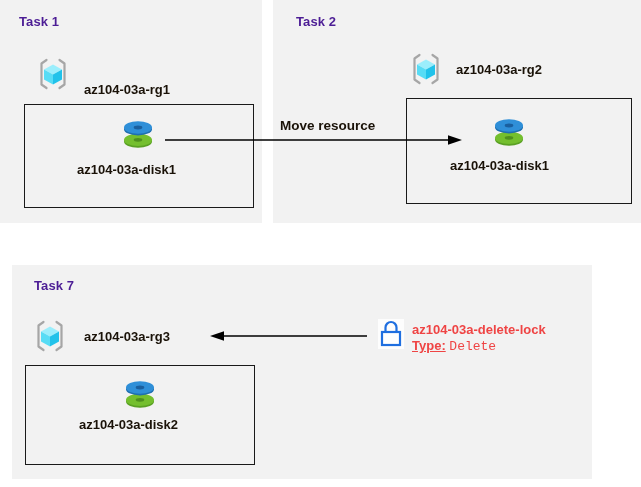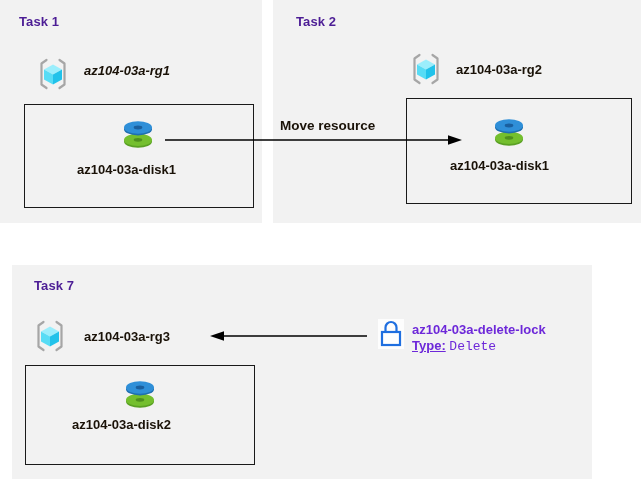--- a/index.html
+++ b/index.html
@@ -79,21 +79,21 @@
     font-weight: bold;
     font-size: 13.5px;
     color: #1a1208;
     white-space: nowrap;
   }
 
   .lock-text {
     position: absolute;
     white-space: nowrap;
     font-size: 13px;
-    color: #6d28d9;
+    color: #ef4444;
   }
   .lock-text .lk-name { font-weight: bold; display:block; line-height: 16px;}
   .lock-text .lk-type { display:block; line-height: 16px;}
   .lock-text .lk-type b { font-weight: bold; text-decoration: underline; }
   .lock-text .lk-type span.val { font-weight: normal; font-family: Liberation Mono, monospace; }
 </style>
 </head>
 <body>
 
 <div class="panel" style="left:0px; top:0px; width:262px; height:223px;"></div>
@@ -107,21 +107,21 @@
 
     <path d="M23.5 3 L28.5 6.5 L28.5 27.5 L23.5 31" fill="none" stroke="#a6a6a6" stroke-width="2.2" stroke-linecap="round" stroke-linejoin="round"></path>
 
     <path d="M17 7.5 L26 12.5 L17 17.5 L8 12.5 Z" fill="#9beefc"></path>
 
     <path d="M8 12.5 L17 17.5 L17 27.5 L8 22.5 Z" fill="#57dcf5"></path>
 
     <path d="M26 12.5 L26 22.5 L17 27.5 L17 17.5 Z" fill="#21c2ea"></path>
   </svg>
 </div>
-<div class="label" style="left:84px; top:63px;font-style:italic;">az104-03a-rg1</div>
+<div class="label" style="left:84px; top:82px;">az104-03a-rg1</div>
 
 <div class="inner-box" style="left:24px; top:104px; width:230px; height:104px;"></div>
 
 <div class="disk-icon" style="left:118px; top:114px;">
   <svg viewBox="0 0 40 40" width="40" height="40" aria-hidden="true">
 
     <ellipse cx="20" cy="27.5" rx="14" ry="6.2" fill="#5aa024"></ellipse>
     <ellipse cx="20" cy="25.8" rx="14" ry="6.2" fill="#74bf2e"></ellipse>
     <ellipse cx="20" cy="25.8" rx="4.3" ry="1.9" fill="#4e8f1e"></ellipse>
 
@@ -189,21 +189,21 @@
 <div class="disk-icon" style="left:120px; top:374px;">
   <svg viewBox="0 0 40 40" width="40" height="40" aria-hidden="true">
     <ellipse cx="20" cy="27.5" rx="14" ry="6.2" fill="#5aa024"></ellipse>
     <ellipse cx="20" cy="25.8" rx="14" ry="6.2" fill="#74bf2e"></ellipse>
     <ellipse cx="20" cy="25.8" rx="4.3" ry="1.9" fill="#4e8f1e"></ellipse>
     <ellipse cx="20" cy="15.2" rx="14" ry="6.2" fill="#1f6fb0"></ellipse>
     <ellipse cx="20" cy="13.5" rx="14" ry="6.2" fill="#2f8fd8"></ellipse>
     <ellipse cx="20" cy="13.5" rx="4.3" ry="1.9" fill="#1a5f9e"></ellipse>
   </svg>
 </div>
-<div class="label" style="left:72px; top:417px;text-align:right;">az104-03a-disk2</div>
+<div class="label" style="left:79px; top:417px;text-align:right;">az104-03a-disk2</div>
 
 <div class="arrow" style="left:209px; top:325px; width:160px; height:22px;">
   <svg width="160" height="22" viewBox="0 0 160 22" aria-hidden="true">
     <line x1="158" y1="11" x2="13" y2="11" stroke="#000000" stroke-width="1.4"></line>
     <polygon points="1,11 15,6.2 15,15.8" fill="#000000"></polygon>
   </svg>
 </div>
 
 <div class="lock-icon" style="left:378px; top:319px;">
   <svg viewBox="0 0 26 30" width="26" height="30" aria-hidden="true">

